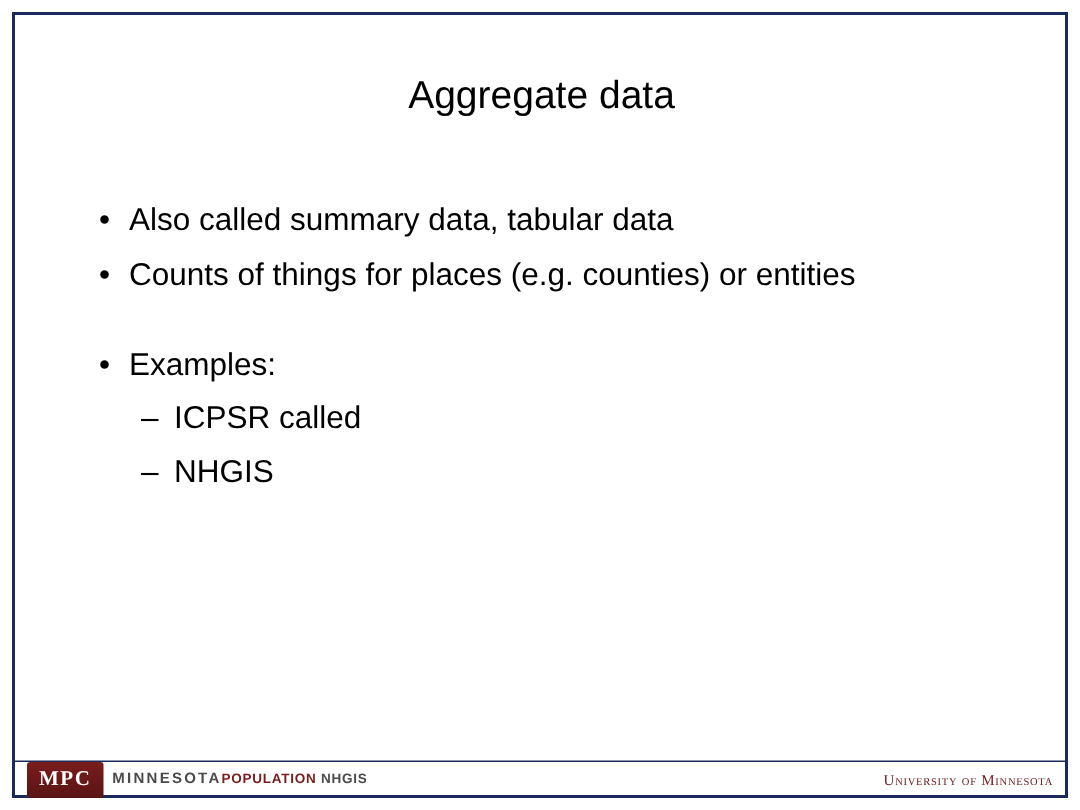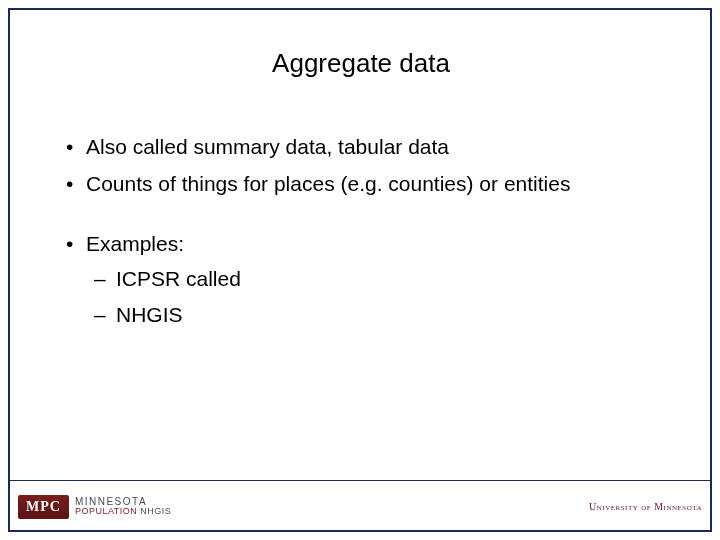--- a/index.html
+++ b/index.html
@@ -68,21 +68,21 @@
       content: "–";
       position: absolute;
       left: 8px;
       top: 0;
     }
     .footer {
       position: absolute;
       bottom: 8px;
       left: 8px;
       right: 8px;
-      height: 52px;
+      height: 25px;
       border-top: 1px solid #1a2a5c;
       display: flex;
       justify-content: space-between;
       align-items: center;
       padding: 0 10px;
     }
     .logo-left {
       display: flex;
       align-items: center;
       gap: 6px;
@@ -92,24 +92,25 @@
       color: #fff;
       font-family: Georgia, 'Times New Roman', serif;
       font-size: 14px;
       font-weight: bold;
       letter-spacing: 1px;
       padding: 4px 8px;
       border-radius: 2px;
     }
     .mpc-text {
       display: flex;
-      flex-direction: column;
+      flex-direction: row;
       line-height: 1.0;
       font-family: 'Trebuchet MS', Arial, sans-serif;
       color: #4a4a4a;
+      font-weight: bold;
     }
     .mpc-text .line1 {
       font-size: 10px;
       letter-spacing: 1.5px;
     }
     .mpc-text .line2 {
       font-size: 9px;
       letter-spacing: 0.5px;
     }
     .mpc-text .line2 .highlight {

